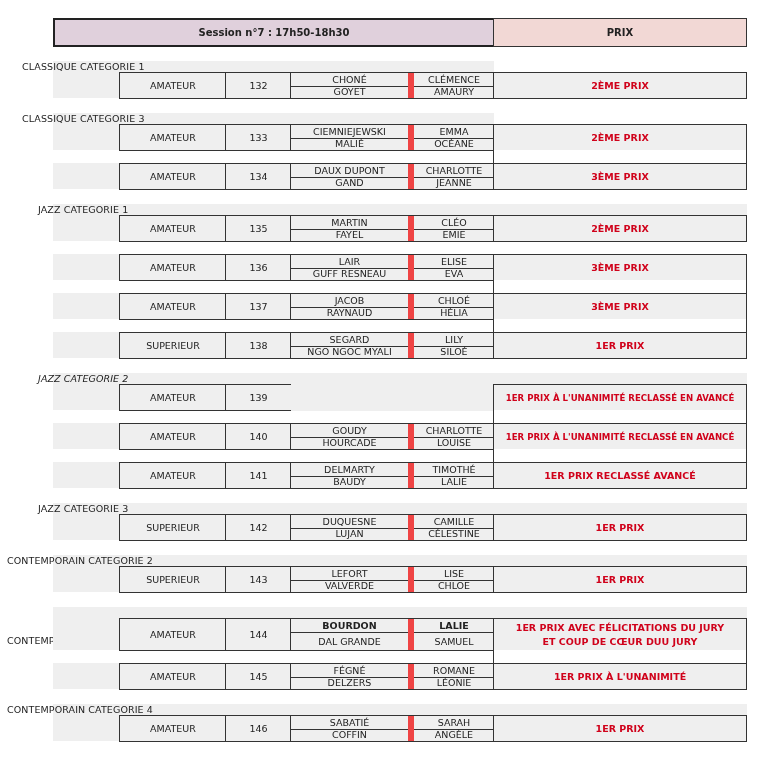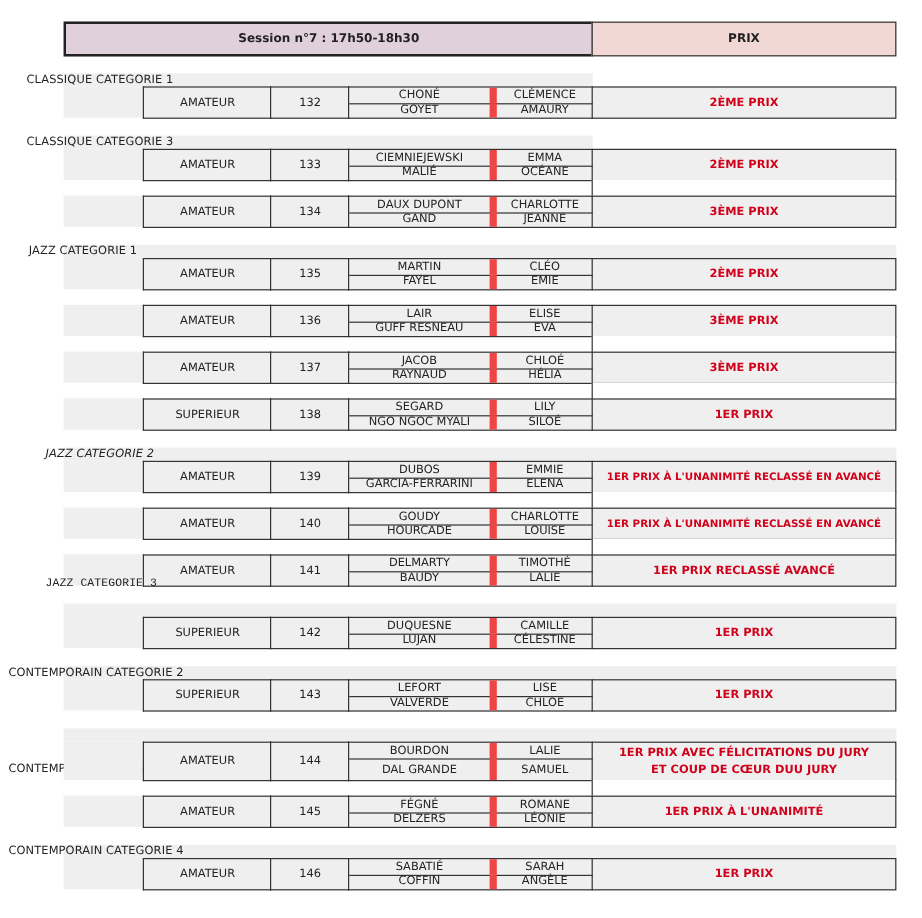--- a/index.html
+++ b/index.html
@@ -98,21 +98,21 @@
       </div>
     <div class="name-line bot">
         <span class="nl-last">GAND</span>
         <span class="nl-first">JEANNE</span>
       </div>
   </div>
   <div class="cell c-prize">3ÈME PRIX</div>
 </div>
 
 <div class="abs cat-band" style="left:53px;top:204px;width:694px;"></div>
-<div class="abs cat-label" style="left:24px;top:204px;">JAZZ CATEGORIE 1</div>
+<div class="abs cat-label" style="left:38px;top:204px;">JAZZ CATEGORIE 1</div>
 
 <div class="abs left-band" style="top:215px;height:26px;"></div>
 <div class="abs row" style="top:215px;height:27px;">
   <div class="cell c-level">AMATEUR</div>
   <div class="cell c-num">135</div>
   <div class="cell c-names">
     <div class="name-line top">
         <span class="nl-last">MARTIN</span>
         <span class="nl-first">CLÉO</span>
       </div>
@@ -177,30 +177,20 @@
   <div class="cell c-prize">1ER PRIX</div>
 </div>
 
 <div class="abs cat-band" style="left:53px;top:373px;width:694px;"></div>
 <div class="abs cat-label" style="left:38px;top:373px;font-style:italic;">JAZZ CATEGORIE 2</div>
 
 <div class="abs left-band" style="top:384px;height:26px;"></div>
 <div class="abs row" style="top:384px;height:27px;">
   <div class="cell c-level">AMATEUR</div>
   <div class="cell c-num">139</div>
-  <div class="cell c-names">
-    <div class="name-line top">
-        <span class="nl-last">DUBOS</span>
-        <span class="nl-first">EMMIE</span>
-      </div>
-    <div class="name-line bot">
-        <span class="nl-last">GARCIA-FERRARINI</span>
-        <span class="nl-first">ELENA</span>
-      </div>
-  </div>
   <div class="cell c-prize" style="font-size:8.6px;">1ER PRIX À L'UNANIMITÉ RECLASSÉ EN AVANCÉ</div>
 </div>
 <div class="abs gap" style="top:410px;height:14px;"></div>
 
 <div class="abs left-band" style="top:423px;height:26px;"></div>
 <div class="abs row" style="top:423px;height:27px;">
   <div class="cell c-level">AMATEUR</div>
   <div class="cell c-num">140</div>
   <div class="cell c-names">
     <div class="name-line top">
@@ -227,21 +217,21 @@
       </div>
     <div class="name-line bot">
         <span class="nl-last">BAUDY</span>
         <span class="nl-first">LALIE</span>
       </div>
   </div>
   <div class="cell c-prize">1ER PRIX RECLASSÉ AVANCÉ</div>
 </div>
 
 <div class="abs cat-band" style="left:53px;top:503px;width:694px;"></div>
-<div class="abs cat-label" style="left:38px;top:480px;font-family:Liberation Mono, monospace;">JAZZ CATEGORIE 3</div>
+<div class="abs cat-label" style="left:38px;top:503px;">JAZZ CATEGORIE 3</div>
 <div class="abs left-band" style="top:514px;height:26px;"></div>
 <div class="abs row" style="top:514px;height:27px;">
   <div class="cell c-level">SUPERIEUR</div>
   <div class="cell c-num">142</div>
   <div class="cell c-names">
     <div class="name-line top">
         <span class="nl-last">DUQUESNE</span>
         <span class="nl-first">CAMILLE</span>
       </div>
     <div class="name-line bot">
@@ -271,21 +261,21 @@
   <div class="cell c-prize">1ER PRIX</div>
 </div>
 
 <div class="abs cat-band" style="left:53px;top:607px;width:694px;"></div>
 <div class="abs cat-label" style="left:7px;top:607px;margin-top:28px;">CONTEMPORAIN CATEGORIE 3</div>
 <div class="abs left-band" style="top:618px;height:32px;"></div>
 <div class="abs row" style="top:618px;height:33px;">
   <div class="cell c-level">AMATEUR</div>
   <div class="cell c-num">144</div>
   <div class="cell c-names">
-    <div class="name-line top" style="height:13px;">
+    <div class="name-line top" style="height:13px;font-weight:bold;">
         <span class="nl-last">BOURDON</span>
         <span class="nl-first">LALIE</span>
       </div>
     <div class="name-line bot" style="height:18px;">
         <span class="nl-last">DAL GRANDE</span>
         <span class="nl-first">SAMUEL</span>
       </div>
   </div>
   <div class="cell c-prize" style="padding:0 14px;">1ER PRIX AVEC FÉLICITATIONS DU JURY ET COUP DE CŒUR DUU JURY</div>
 </div>

